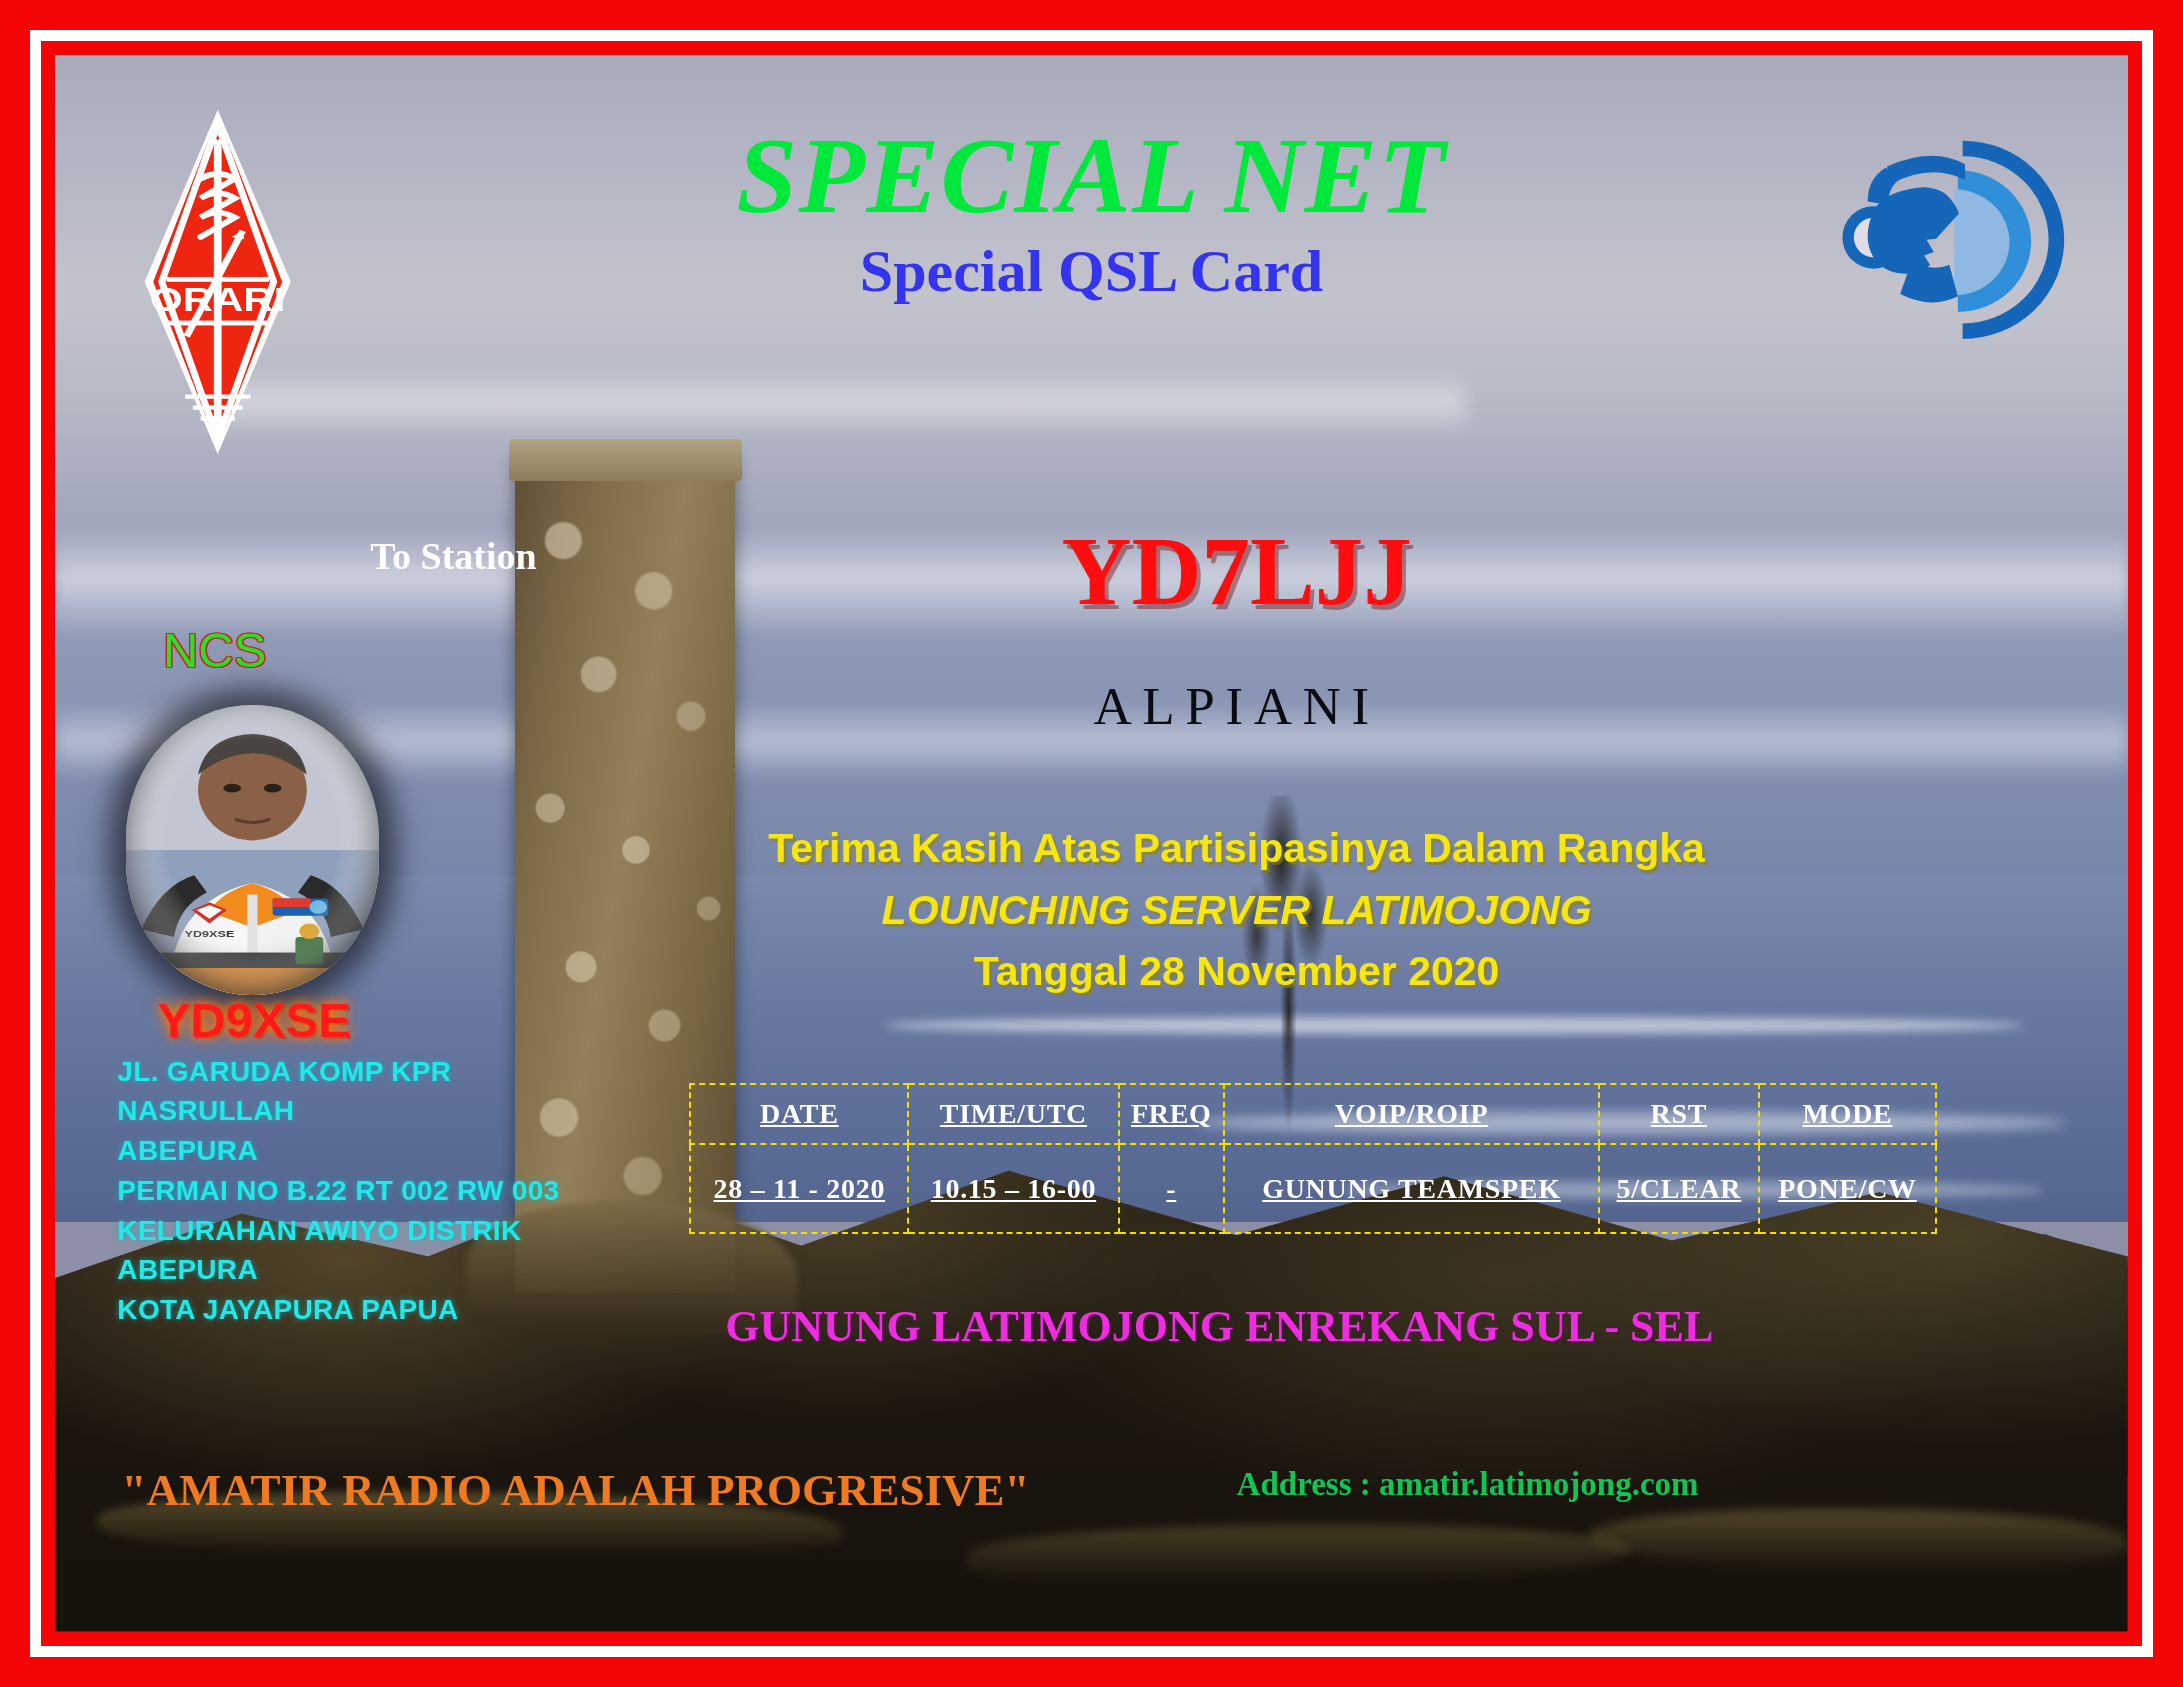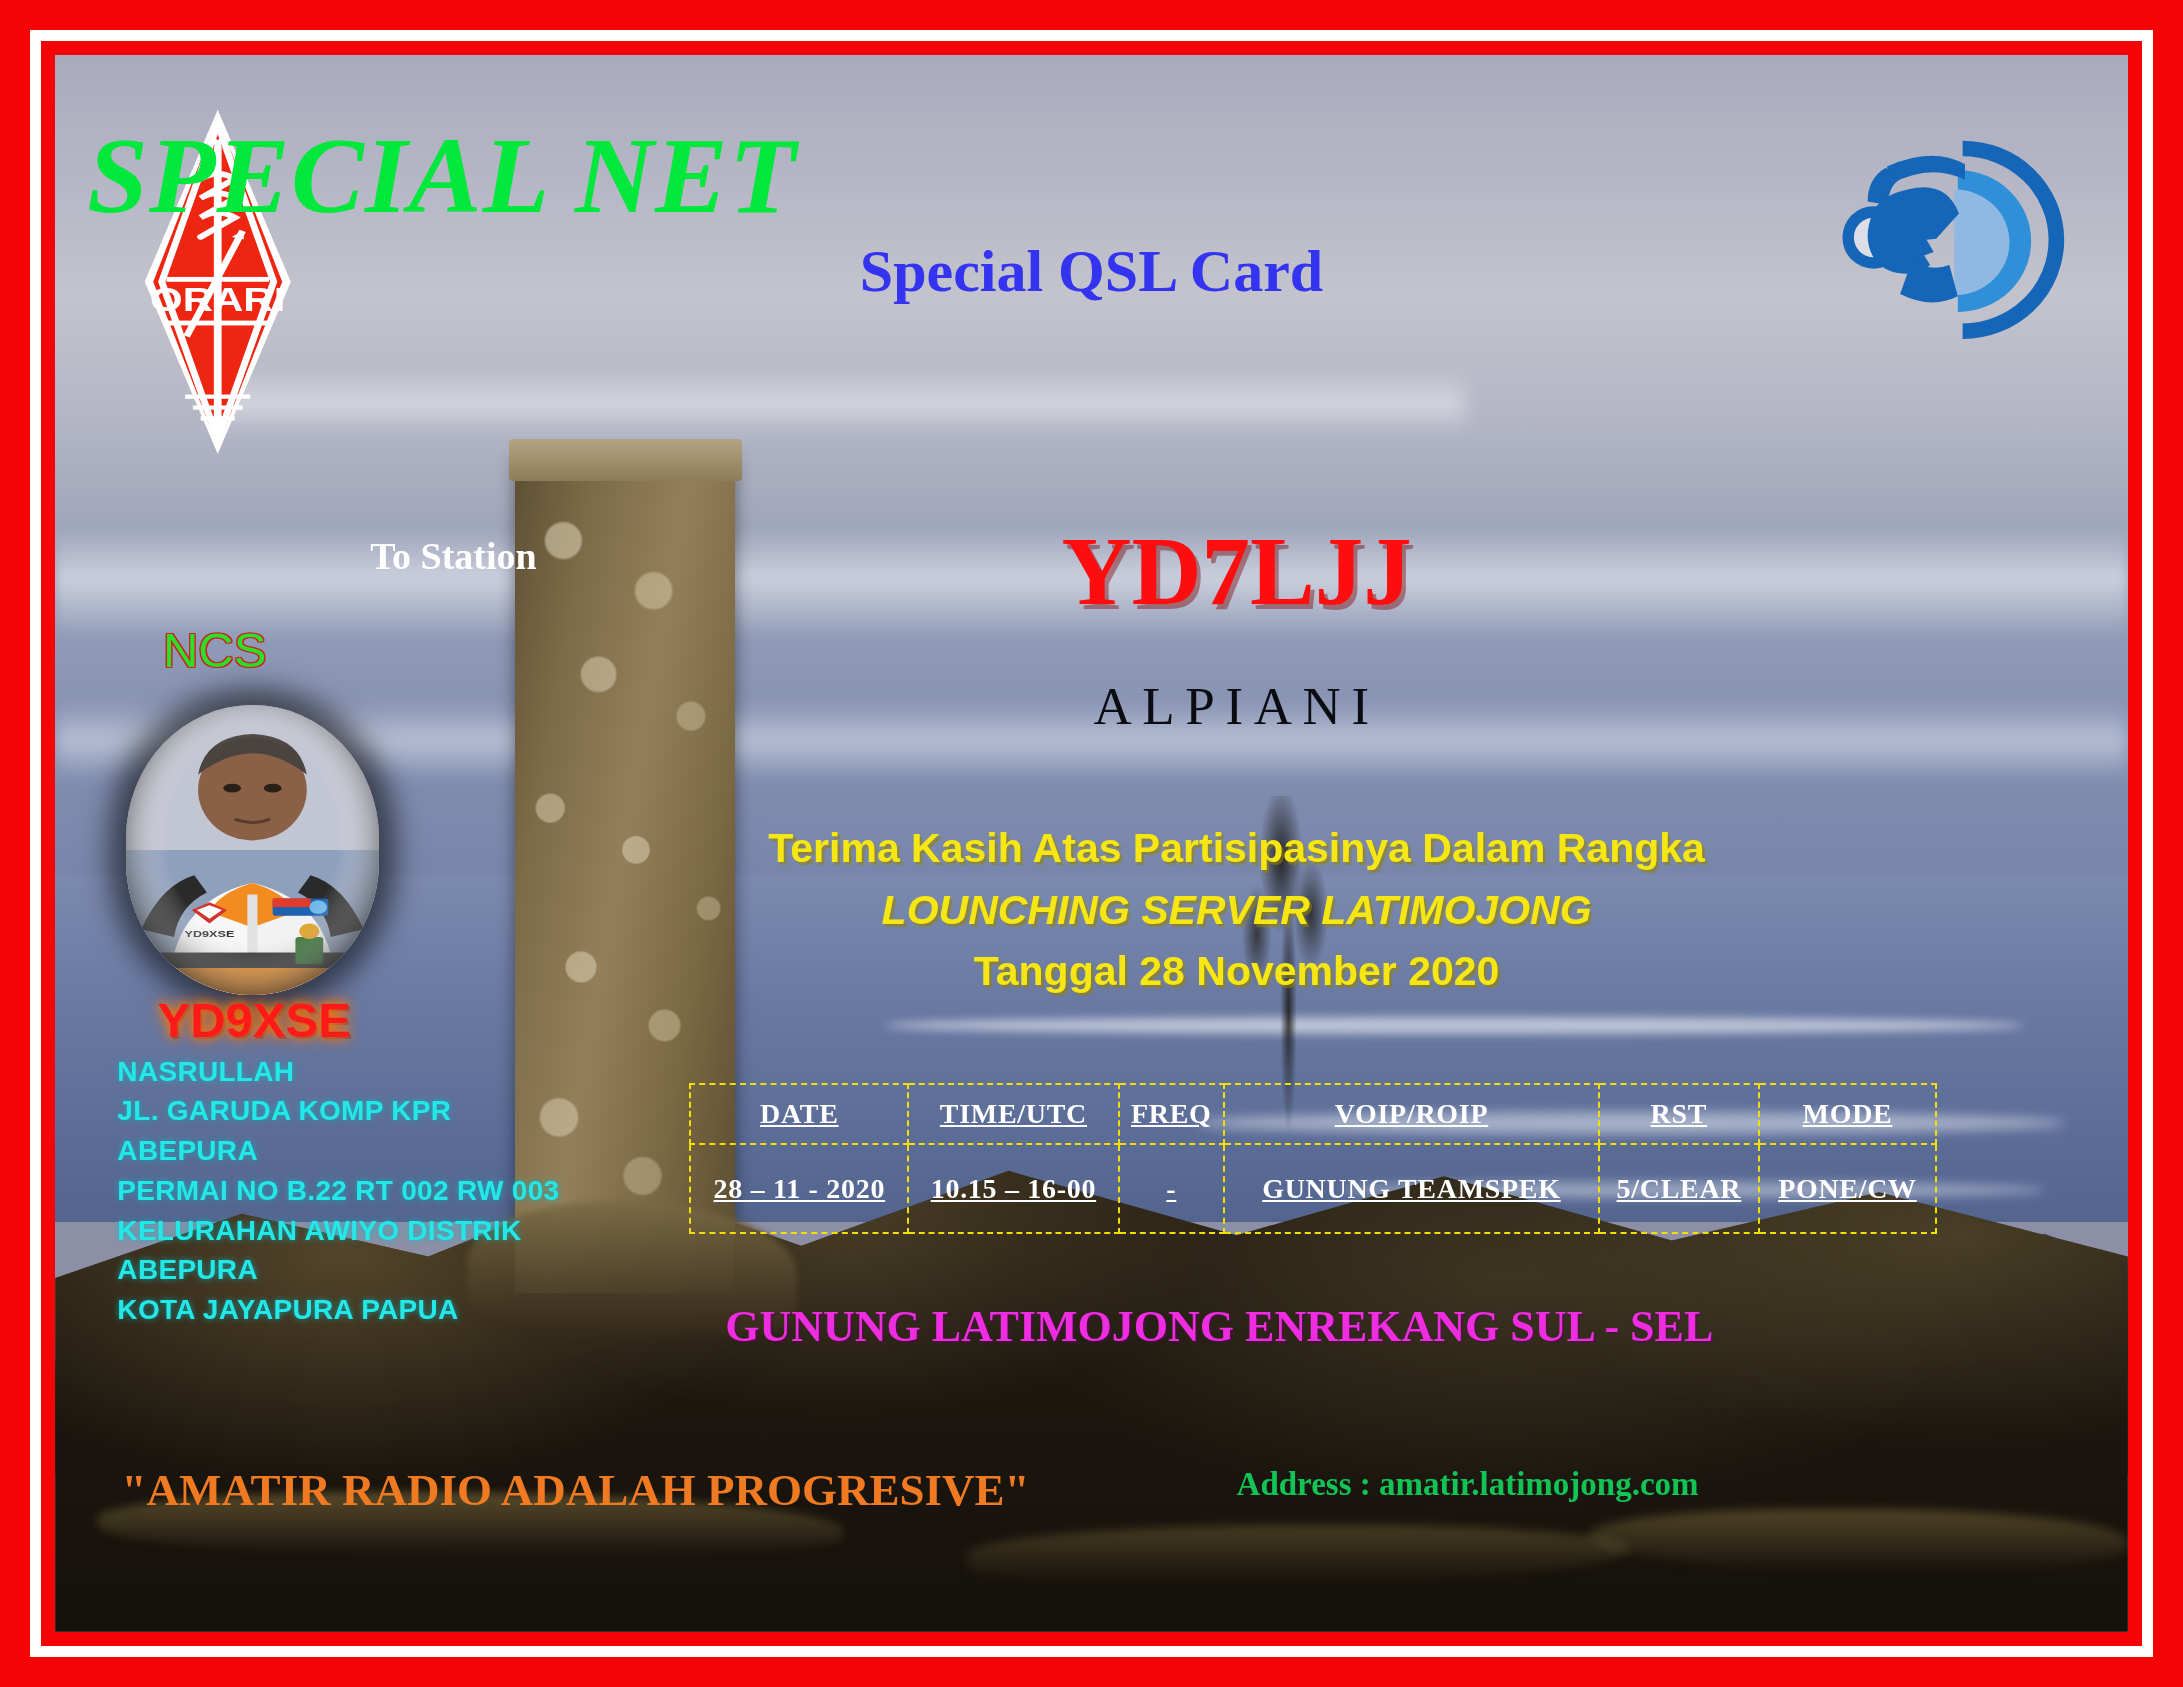--- a/index.html
+++ b/index.html
@@ -94,23 +94,23 @@
       radial-gradient(ellipse 13% 22% at 62% 34%,rgba(26,24,18,.75),rgba(0,0,0,0) 72%),
       radial-gradient(ellipse 11% 20% at 33% 40%,rgba(26,24,18,.7),rgba(0,0,0,0) 72%),
       radial-gradient(ellipse 6% 48% at 50% 62%,rgba(22,20,16,.8),rgba(0,0,0,0) 74%);}
 
   
   .lyr{position:absolute;left:0;top:0;width:100%;height:100%;}
 
   .orari{position:absolute;left:4.1%;top:3.2%;width:7.5%;height:22.3%;}
   .rlogo{position:absolute;right:2.6%;top:3.4%;width:11.6%;height:16.6%;}
 
-  .title-net{position:absolute;left:0;top:4.2%;width:100%;text-align:left;
+  .title-net{position:absolute;left:0;top:4.2%;width:100%;text-align:center;
     font-family:"Liberation Serif",serif;font-weight:bold;font-style:italic;
-    font-size:109px;letter-spacing:1.3px;color:#00e83c;line-height:1;margin-left:32px;}
+    font-size:109px;letter-spacing:1.3px;color:#00e83c;line-height:1;}
   .title-qsl{position:absolute;left:0;top:11.8%;width:100%;text-align:center;
     font-family:"Liberation Serif",serif;font-weight:bold;
     font-size:60px;color:#3333f0;line-height:1;}
 
   .tostation{position:absolute;left:15.2%;top:27.9%;
     font-family:"Liberation Serif",serif;font-weight:bold;font-size:38px;
     color:#ffffff;margin-top:39px;}
 
   .callsign{position:absolute;left:36%;top:29.7%;width:42%;text-align:center;
     font-family:"Liberation Serif",serif;font-weight:bold;font-size:97px;
@@ -269,22 +269,22 @@
            <circle cx="152" cy="209" r="7" fill="#6fb9e8"></circle>
            <rect x="134" y="240" width="22" height="28" rx="3" fill="#2f6b2f"></rect>
            <circle cx="145" cy="234" r="8" fill="#e0a020"></circle>
            <rect width="200" height="300" fill="url(#vig)"></rect>
          </svg>
        </div>
 
        <div class="opcall">YD9XSE</div>
 
        <div class="addr">
+         <div>JL. GARUDA KOMP KPR</div>
          <div>NASRULLAH</div>
-         <div>JL. GARUDA KOMP KPR</div>
          <div>ABEPURA</div>
          <div>PERMAI NO B.22 RT 002 RW 003</div>
          <div>KELURAHAN AWIYO DISTRIK</div>
          <div>ABEPURA</div>
          <div>KOTA JAYAPURA PAPUA</div>
        </div>
 
        <div class="thanks">
          <div>Terima Kasih Atas Partisipasinya Dalam Rangka</div>
          <div class="ital">LOUNCHING SERVER LATIMOJONG</div>

